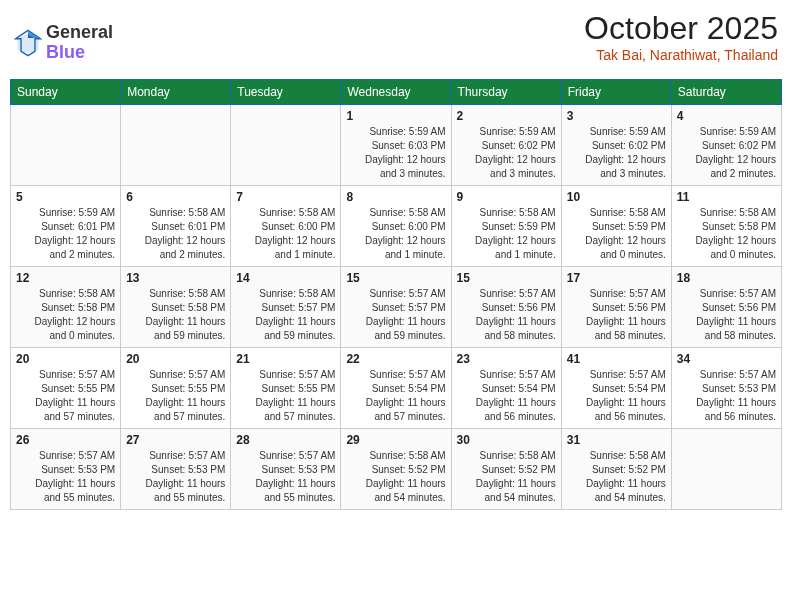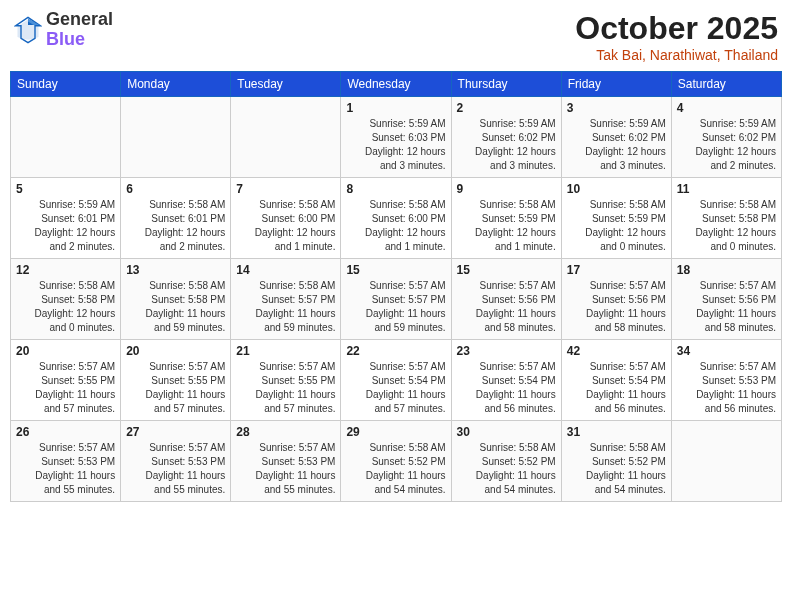--- a/index.html
+++ b/index.html
@@ -6,22 +6,22 @@
     body {
       font-family: Arial, sans-serif;
       background: #fff;
       width: 792px;
       min-height: 612px;
       padding: 10px;
     }
     .header {
       display: flex;
       justify-content: space-between;
-      align-items: flex-start;
-      margin-bottom: 8px;
+      align-items: flex-end;
+      margin-bottom: 16px;
       padding: 0 4px;
     }
     .logo {
       display: flex;
       align-items: center;
       gap: 4px;
     }
     .logo-text {
       font-size: 18px;
       font-weight: bold;
@@ -31,34 +31,34 @@
     .logo-blue { color: #8b5cf6; }
     .logo-icon {
       width: 28px;
       height: 28px;
     }
     .title-block {
       text-align: right;
     }
     .month-title {
       font-size: 32px;
-      font-weight: bold;
+      font-weight: normal;
       color: #222;
     }
     .location {
       font-size: 14px;
       color: #c2410c;
     }
     .calendar {
       width: 100%;
       border-collapse: collapse;
       font-size: 10.5px;
     }
     .calendar th {
-      background: #1d4ed8;
+      background: #15803d;
       color: #fff;
       text-align: left;
       padding: 5px 6px;
       font-size: 12px;
       font-weight: normal;
       border: 1px solid #1565c0;
     }
     .calendar td {
       border: 1px solid #ccc;
       vertical-align: top;
@@ -290,21 +290,21 @@
 and 57 minutes.</div>
         </td>
         <td>
           <span class="cell-number">23</span>
           <div class="cell-info" style="white-space: pre-line;">Sunrise: 5:57 AM
 Sunset: 5:54 PM
 Daylight: 11 hours
 and 56 minutes.</div>
         </td>
         <td>
-          <span class="cell-number">42</span>
+          <span class="cell-number">41</span>
           <div class="cell-info" style="white-space: pre-line;">Sunrise: 5:57 AM
 Sunset: 5:54 PM
 Daylight: 11 hours
 and 56 minutes.</div>
         </td>
         <td>
           <span class="cell-number">34</span>
           <div class="cell-info" style="white-space: pre-line;">Sunrise: 5:57 AM
 Sunset: 5:53 PM
 Daylight: 11 hours

